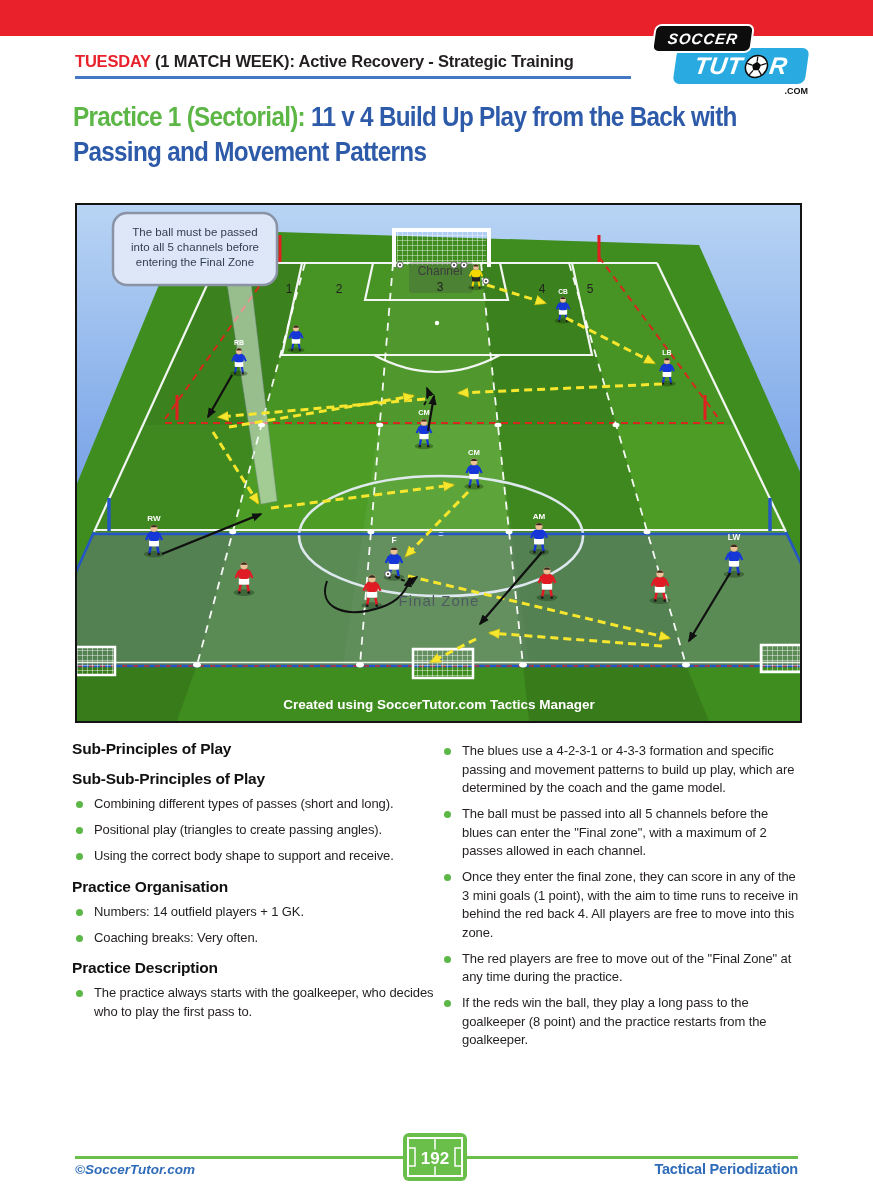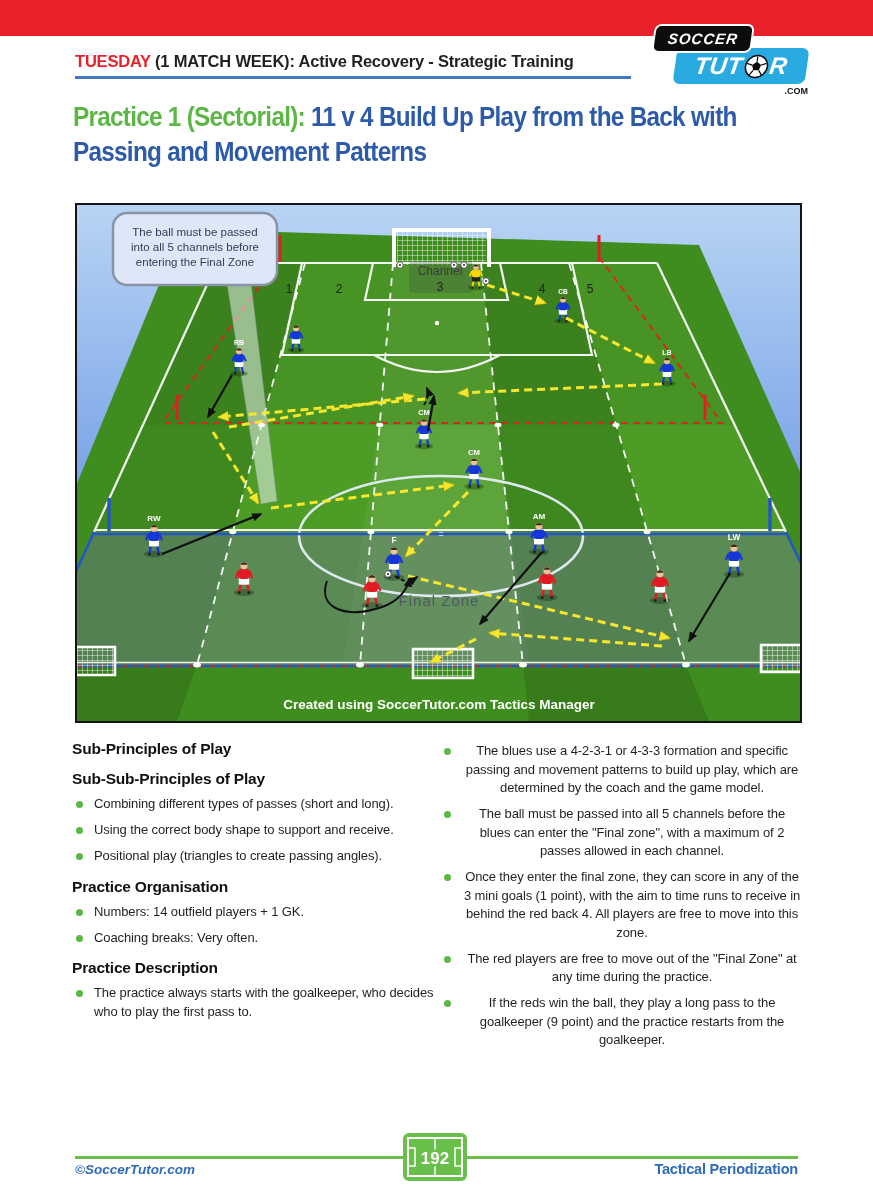--- a/index.html
+++ b/index.html
@@ -25,21 +25,21 @@
   
   .title{position:absolute;left:73px;top:100px;width:760px;font-size:27px;font-weight:bold;line-height:1.3;
     letter-spacing:-0.8px;transform:scaleX(0.9);transform-origin:left top;}
   .title .green{color:#5db746;}
   .title .blue{color:#2e5ba9;}
   
   .diagram{position:absolute;left:75px;top:203px;width:723px;height:516px;border:2px solid #141414;}
   
   .col{position:absolute;top:740px;width:362px;}
   .col.left{left:72px;}
-  .col.right{left:440px;top:742px;text-align:center;}
+  .col.right{left:440px;top:742px;}
   .col h3{font-size:15.5px;font-weight:bold;color:#111;margin:12px 0 7px 0;letter-spacing:-0.2px;}
   .col h3:first-child{margin-top:0;}
   .col ul{list-style:none;margin:0;padding:0;}
   .col li{position:relative;padding-left:22px;font-size:13px;line-height:18.5px;margin-bottom:7.5px;letter-spacing:-0.1px;}
   .col li::before{content:"";position:absolute;left:4px;top:6px;width:7px;height:7px;border-radius:50%;background:#5db746;}
   
   .footer-rule{position:absolute;left:75px;top:1156px;width:723px;height:3px;background:#6abf4b;}
   .page-box{position:absolute;left:403px;top:1133px;width:64px;height:50px;}
   .footer-left{position:absolute;left:75px;top:1162px;font-size:13.5px;font-weight:bold;font-style:italic;color:#2e6bb8;}
   .footer-right{position:absolute;right:75px;top:1161px;font-size:14.5px;font-weight:bold;color:#2e6bb8;letter-spacing:-0.2px;}
@@ -422,40 +422,40 @@
 
   <text x="362" y="504" font-size="13.5" font-weight="bold" fill="#fff" text-anchor="middle">Created using SoccerTutor.com Tactics Manager</text>
 </svg>
 </div>
 
 <div class="col left" id="left-col">
     <h3>Sub-Principles of Play</h3>
     <h3>Sub-Sub-Principles of Play</h3>
     <ul>
       <li>Combining different types of passes (short and long).</li>
+      <li>Positional play (triangles to create passing angles).</li>
       <li>Using the correct body shape to support and receive.</li>
-      <li>Positional play (triangles to create passing angles).</li>
     </ul>
     <h3>Practice Organisation</h3>
     <ul>
       <li>Numbers: 14 outfield players + 1 GK.</li>
       <li>Coaching breaks: Very often.</li>
     </ul>
     <h3>Practice Description</h3>
     <ul>
       <li>The practice always starts with the goalkeeper, who decides who to play the first pass to.</li>
     </ul>
   </div>
 <div class="col right">
   <ul id="right-list">
       <li>The blues use a 4-2-3-1 or 4-3-3 formation and specific passing and movement patterns to build up play, which are determined by the coach and the game model.</li>
       <li>The ball must be passed into all 5 channels before the blues can enter the "Final zone", with a maximum of 2 passes allowed in each channel.</li>
       <li>Once they enter the final zone, they can score in any of the 3 mini goals (1 point), with the aim to time runs to receive in behind the red back 4. All players are free to move into this zone.</li>
       <li>The red players are free to move out of the "Final Zone" at any time during the practice.</li>
-      <li>If the reds win the ball, they play a long pass to the goalkeeper (9 point) and the practice restarts from the goalkeeper.</li>
+      <li>If the reds win the ball, they play a long pass to the goalkeeper (8 point) and the practice restarts from the goalkeeper.</li>
     </ul>
 </div>
 
 <div class="footer-rule"></div>
 <div class="page-box">
   <svg width="64" height="48" viewBox="0 0 64 48">
     <rect x="0" y="0" width="64" height="48" rx="6" fill="#6abf4b"></rect>
     <rect x="5" y="5" width="54" height="38" fill="none" stroke="#fff" stroke-width="2"></rect>
     <path d="M32,5 V43" stroke="#fff" stroke-width="1.5"></path>
     <rect x="5" y="15" width="7" height="18" fill="none" stroke="#fff" stroke-width="1.5"></rect>

